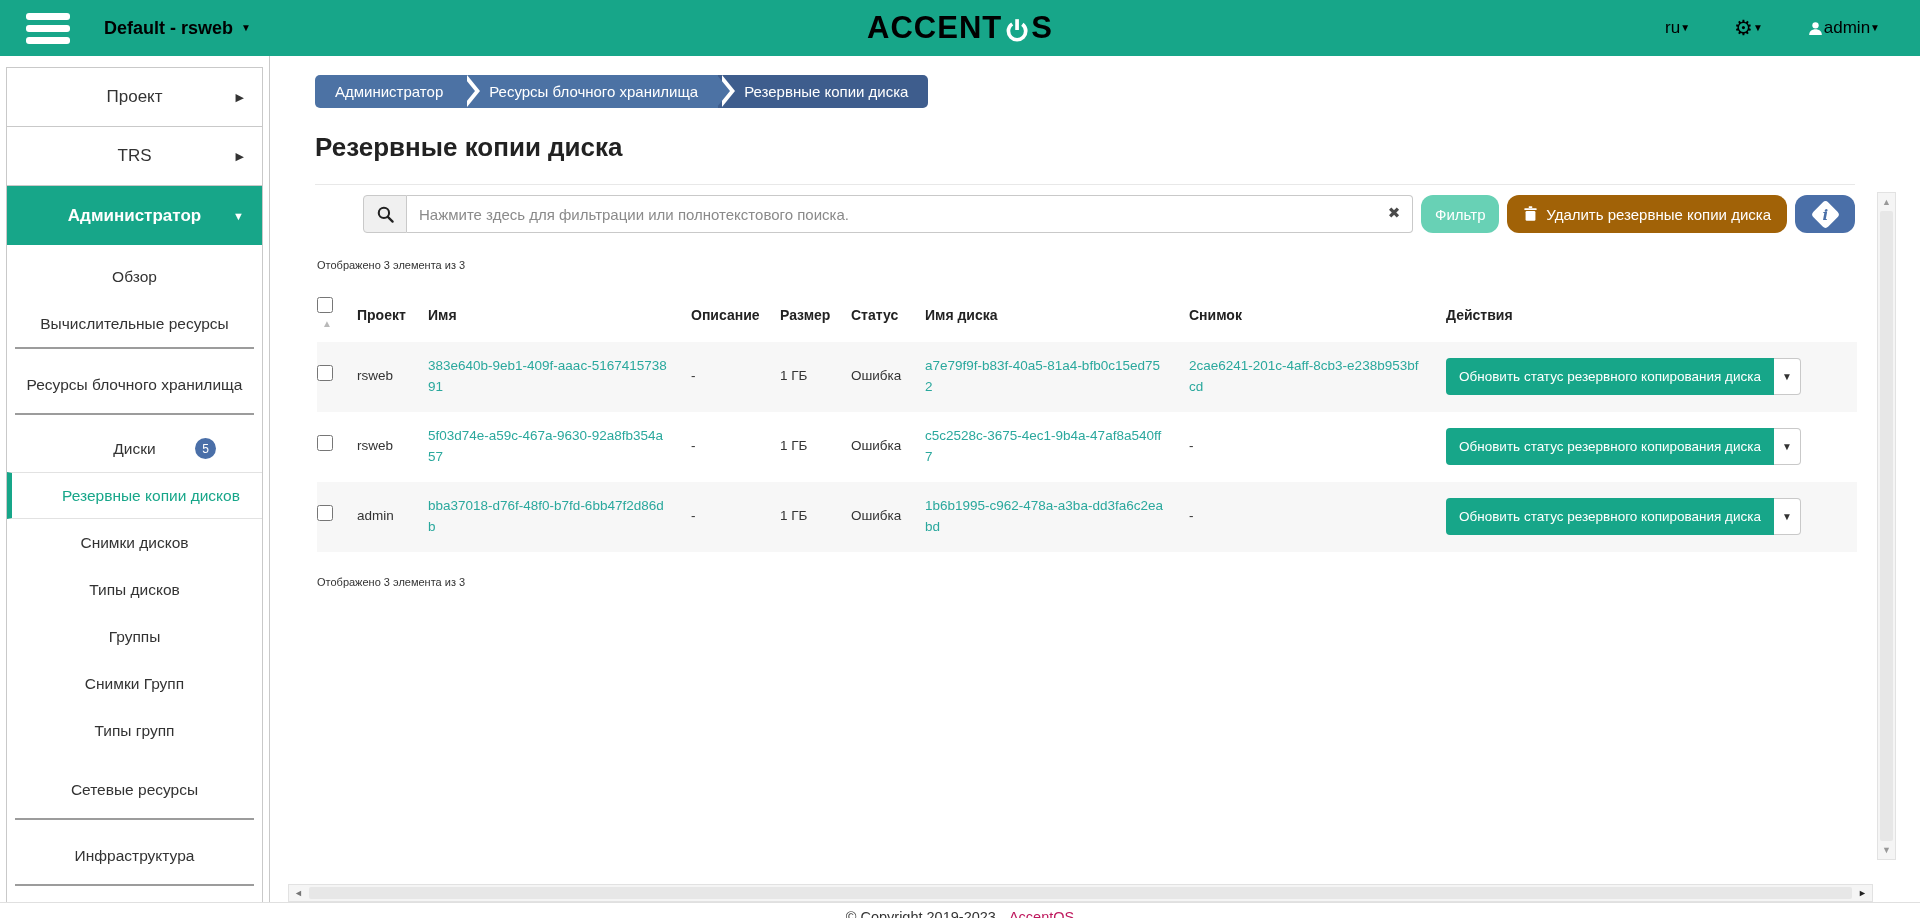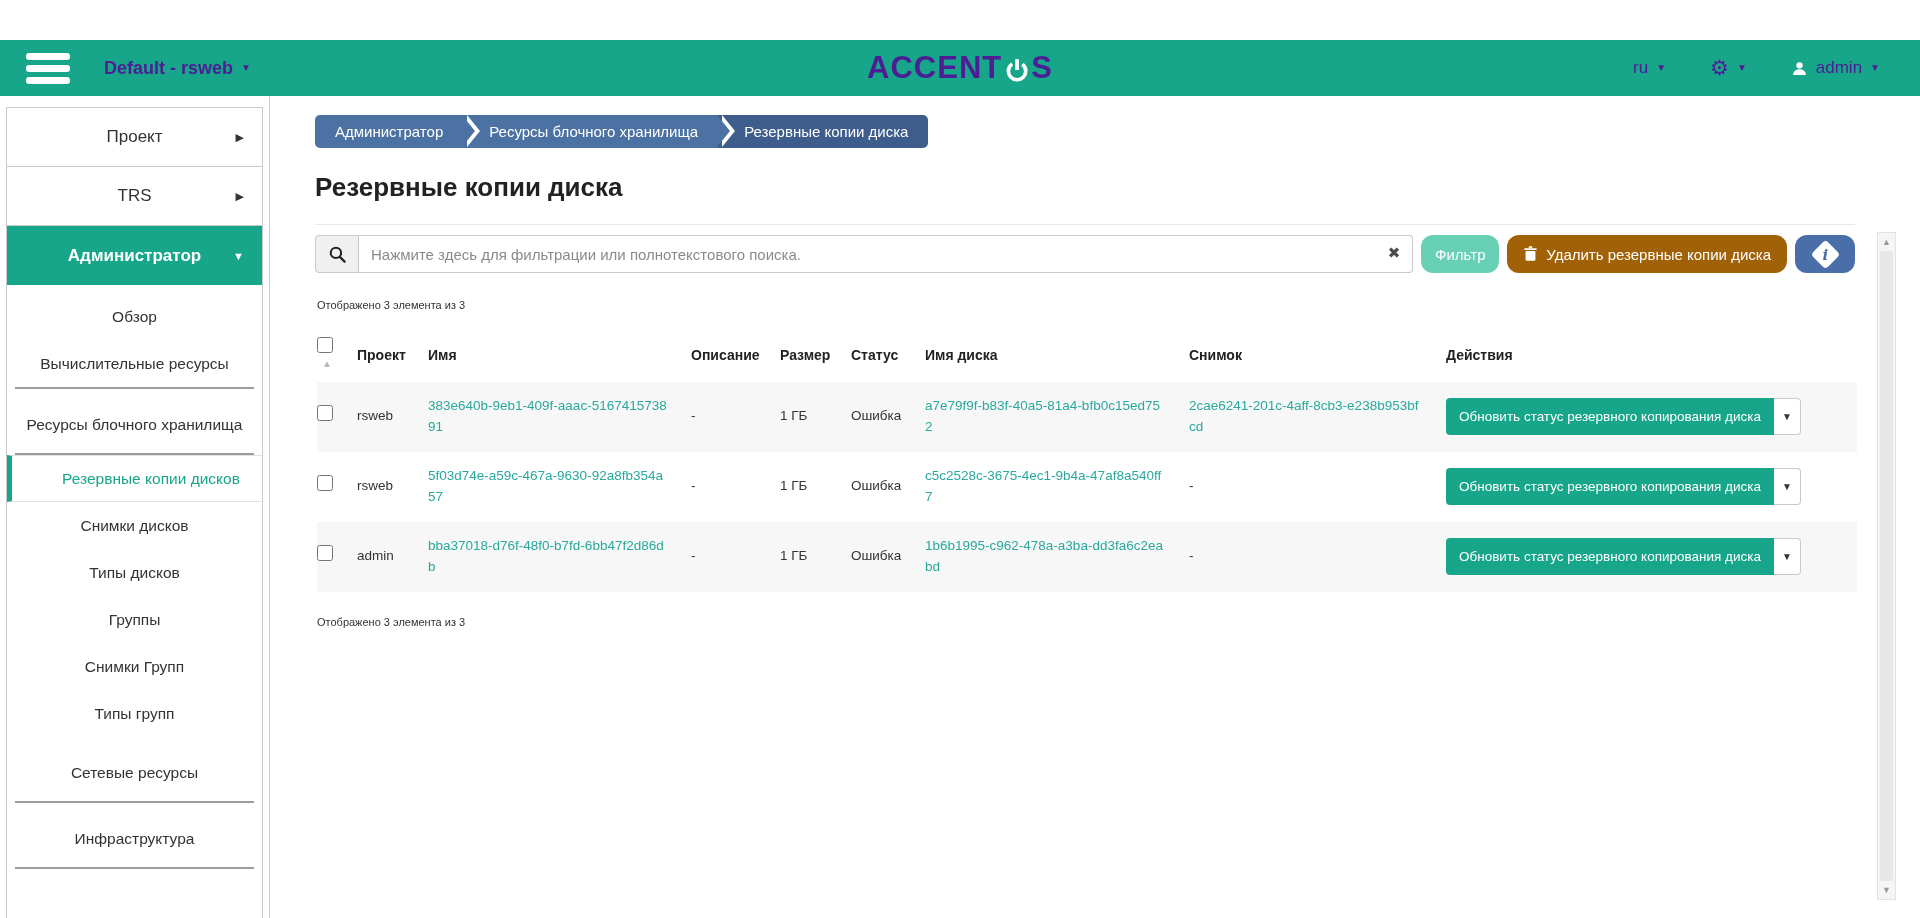--- a/index.html
+++ b/index.html
@@ -1,30 +1,30 @@
 <!DOCTYPE html>
 <html lang="ru"><head>
 <meta charset="utf-8">
 <style>
   * { box-sizing: border-box; margin: 0; padding: 0; }
   html,body { width:1920px; height:918px; overflow:hidden; background:#fff;
     font-family:"Liberation Sans", sans-serif; color:#333; }
 
   
-  .topbar { position:relative; height:56px; background:#17a689; color:#4c1d95;
-    display:flex; align-items:center;margin-top:40px; }
+  .topbar { position:relative; height:56px; background:#17a689; color:#000000;
+    display:flex; align-items:center; }
   .hamburger { margin-left:26px; cursor:pointer; }
   .hamburger .bar { width:44px; height:7px; background:#fff; border-radius:3px; margin:5px 0; }
   .context { margin-left:34px; font-size:18px; font-weight:bold; display:flex; align-items:center; gap:8px; cursor:pointer; }
   .caret { font-size:10px; line-height:1; }
   .logo { position:absolute; left:50%; top:50%; transform:translate(-50%,-50%);
     font-size:31px; font-weight:800; letter-spacing:1px; display:flex; align-items:center; }
   .logo svg { margin:4px 1px 0 2px; }
   .top-right { margin-left:auto; display:flex; align-items:center; gap:44px; margin-right:40px; font-size:17px; }
-  .top-item { display:flex; align-items:center; gap:8px; cursor:pointer; }
+  .top-item { display:flex; align-items:center; cursor:pointer; }
   .gear-glyph { font-size:21px; }
 
   
   .shell { display:flex; height:846px; }
 
   
   .sidebar { width:270px; flex:0 0 270px; border-right:1px solid #c9c9c9; background:#fff; }
   .side-inner { margin:11px 6px 0 6px; border:1px solid #c9c9c9; border-bottom:none; height:calc(100% - 11px); }
   .side-top { height:59px; display:flex; align-items:center; justify-content:center;
     font-size:17px; position:relative; border-bottom:1px solid #c9c9c9; cursor:pointer; background:#fff; }
@@ -54,21 +54,21 @@
   .crumb.has-arrow::before { content:""; position:absolute; top:0; right:-17px; z-index:2;
     border-top:16.5px solid transparent; border-bottom:16.5px solid transparent; border-left:13px solid #fff; }
   .crumb.has-arrow::after { content:""; position:absolute; top:0; right:-12px; z-index:3;
     border-top:16.5px solid transparent; border-bottom:16.5px solid transparent; border-left:13px solid #4c72a4; }
 
   .page-title { margin-top:24px; font-size:26px; font-weight:600; color:#222; }
 
   .panel { margin-top:21px; border-top:1px solid #e8e8e8; padding-top:10px; }
 
   
-  .toolbar { display:flex; gap:8px; height:38px; }
+  .toolbar { display:flex; gap:8px; height:38px;margin-left:48px; }
   .searchwrap { flex:1; display:flex; position:relative; }
   .search-btn { width:44px; background:#f0f0f0; border:1px solid #c9c9c9; border-radius:4px 0 0 4px;
     display:flex; align-items:center; justify-content:center; cursor:pointer; }
   .search-input { flex:1; border:1px solid #c9c9c9; border-left:none; border-radius:0 4px 4px 0;
     font-size:15px; padding:0 38px 0 12px; color:#333; outline:none; font-family:"Liberation Sans",sans-serif; }
   .search-input::placeholder { color:#8a8a8a; }
   .clear-x { position:absolute; right:13px; top:9px; font-size:15px; color:#4a4a4a; cursor:pointer; }
   .btn { border:none; border-radius:12px; color:#fff; font-size:15px; cursor:pointer;
     display:flex; align-items:center; justify-content:center; gap:8px; font-family:"Liberation Sans",sans-serif; }
   .btn-filter { width:78px; background:#68d1b5; }
@@ -179,20 +179,24 @@
       <div class="side-sub">
         <span>Вычислительные ресурсы</span>
       </div>
       <div class="side-divider"></div>
 
       <div class="side-section">
         <span>Ресурсы блочного хранилища</span>
       </div>
       <div class="side-divider"></div>
 
+      <div class="side-sub" style="margin-top:10px;">
+        <span>Диски</span>
+        <span class="badge">5</span>
+      </div>
       <div class="side-sub active">
         <span>Резервные копии дисков</span>
       </div>
       <div class="side-sub">
         <span>Снимки дисков</span>
       </div>
       <div class="side-sub">
         <span>Типы дисков</span>
       </div>
       <div class="side-sub">

